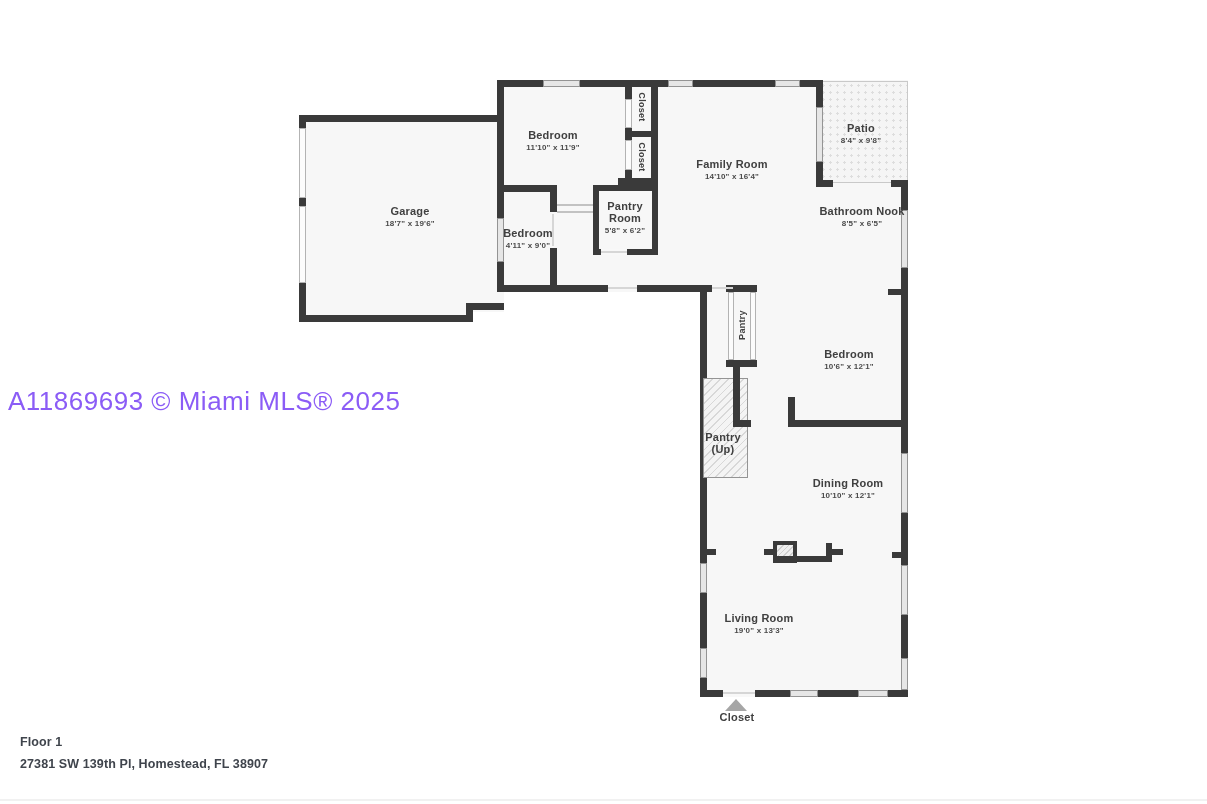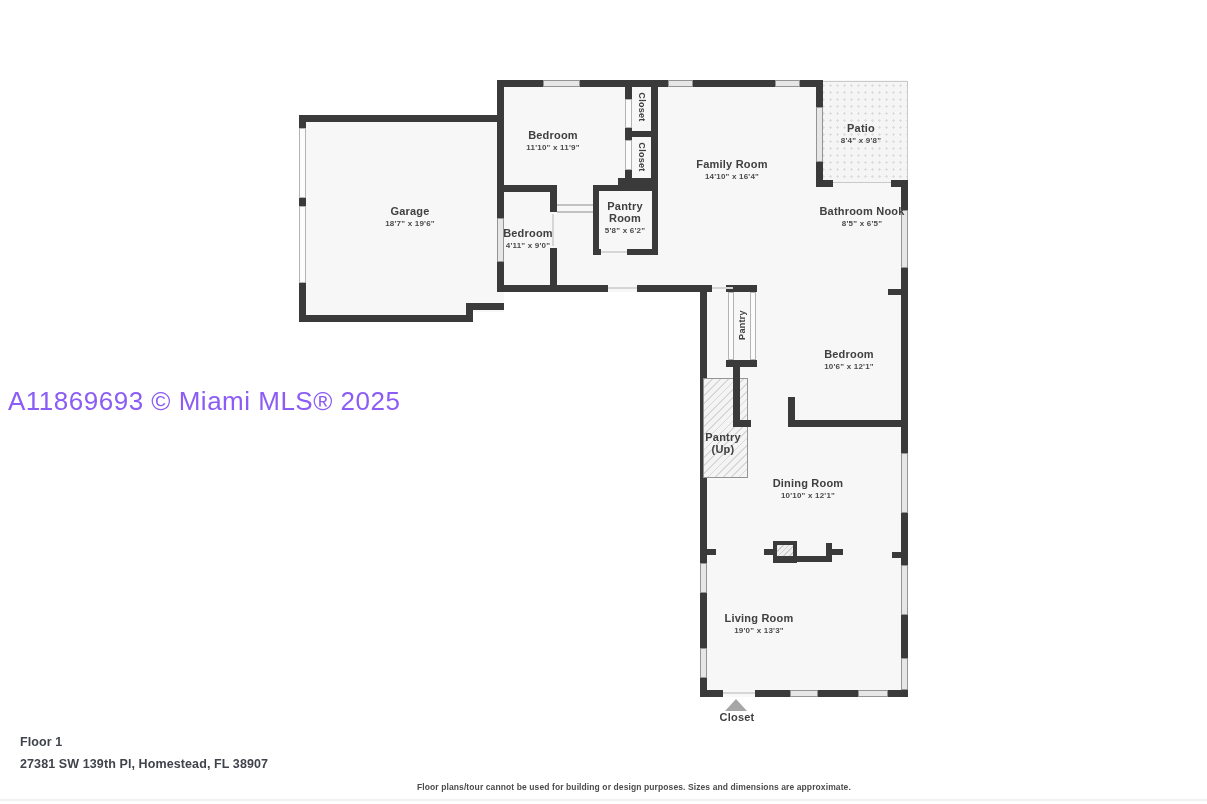--- a/index.html
+++ b/index.html
@@ -153,35 +153,34 @@
     <span class="dm">5'8" x 6'2"</span>
   </div>
   <div class="lbl" style="left:849px;top:349px">
     <span class="nm">Bedroom</span>
     <span class="dm">10'6" x 12'1"</span>
   </div>
   <div class="lbl" style="left:723px;top:432px">
     <span class="nm">Pantry</span>
     <span class="nm">(Up)</span>
   </div>
-  <div class="lbl" style="left:808px;top:478px">
+  <div class="lbl" style="left:848px;top:478px">
     <span class="nm">Dining Room</span>
     <span class="dm">10'10" x 12'1"</span>
   </div>
   <div class="lbl" style="left:759px;top:613px">
     <span class="nm">Living Room</span>
     <span class="dm">19'0" x 13'3"</span>
   </div>
   <div class="lbl" style="left:737px;top:712px">
     <span class="nm">Closet</span>
   </div>
   <div class="vlbl down" style="left:642px;top:107px">Closet</div>
   <div class="vlbl down" style="left:642px;top:157px">Closet</div>
   <div class="vlbl up" style="left:742px;top:325px">Pantry</div>
 
   <div class="watermark" style="left:8px;top:386px">A11869693 © Miami MLS® 2025</div>
 
   <div class="addr" style="left:20px;top:757px">27381 SW 139th Pl, Homestead, FL 38907</div>
   <div class="addr" style="left:20px;top:735px">Floor 1</div>
-  <div class="disc" style="left:417px;top:782px">Floor plans/tour cannot be used for building or design purposes. Sizes and dimensions are approximate.</div>
   <div class="baseline" style="top:799px"></div>
 
 </div>
 
 </body></html>

